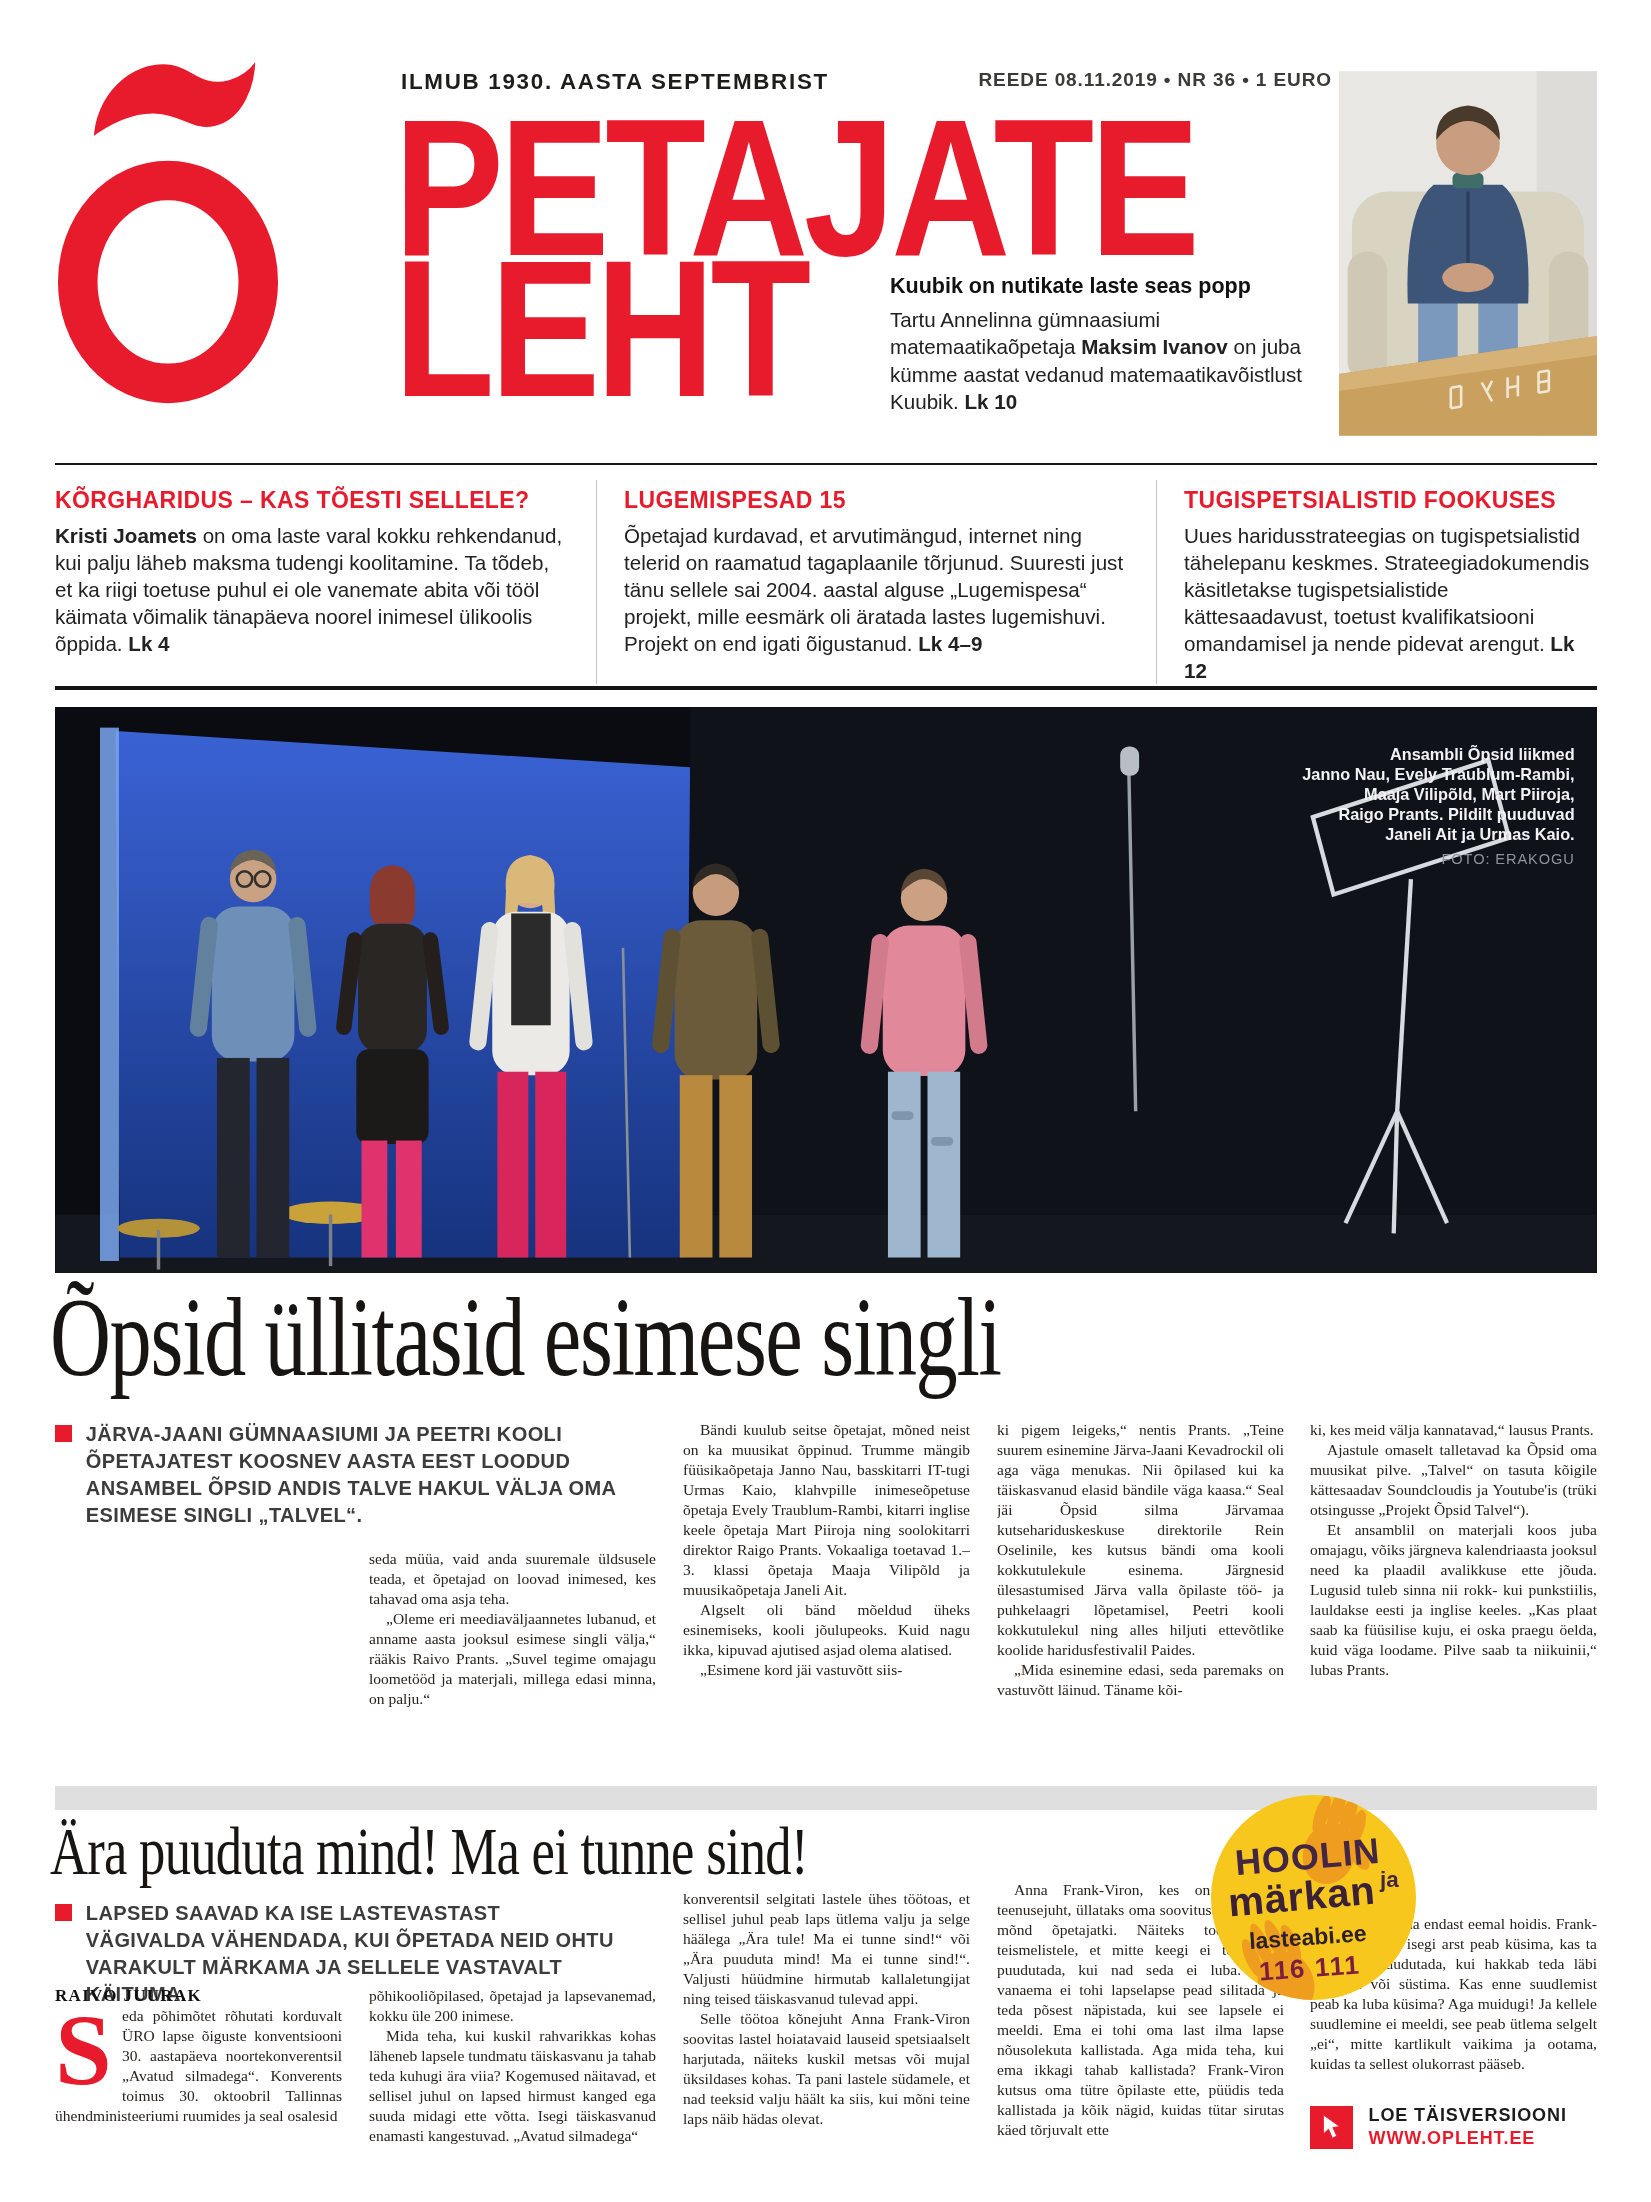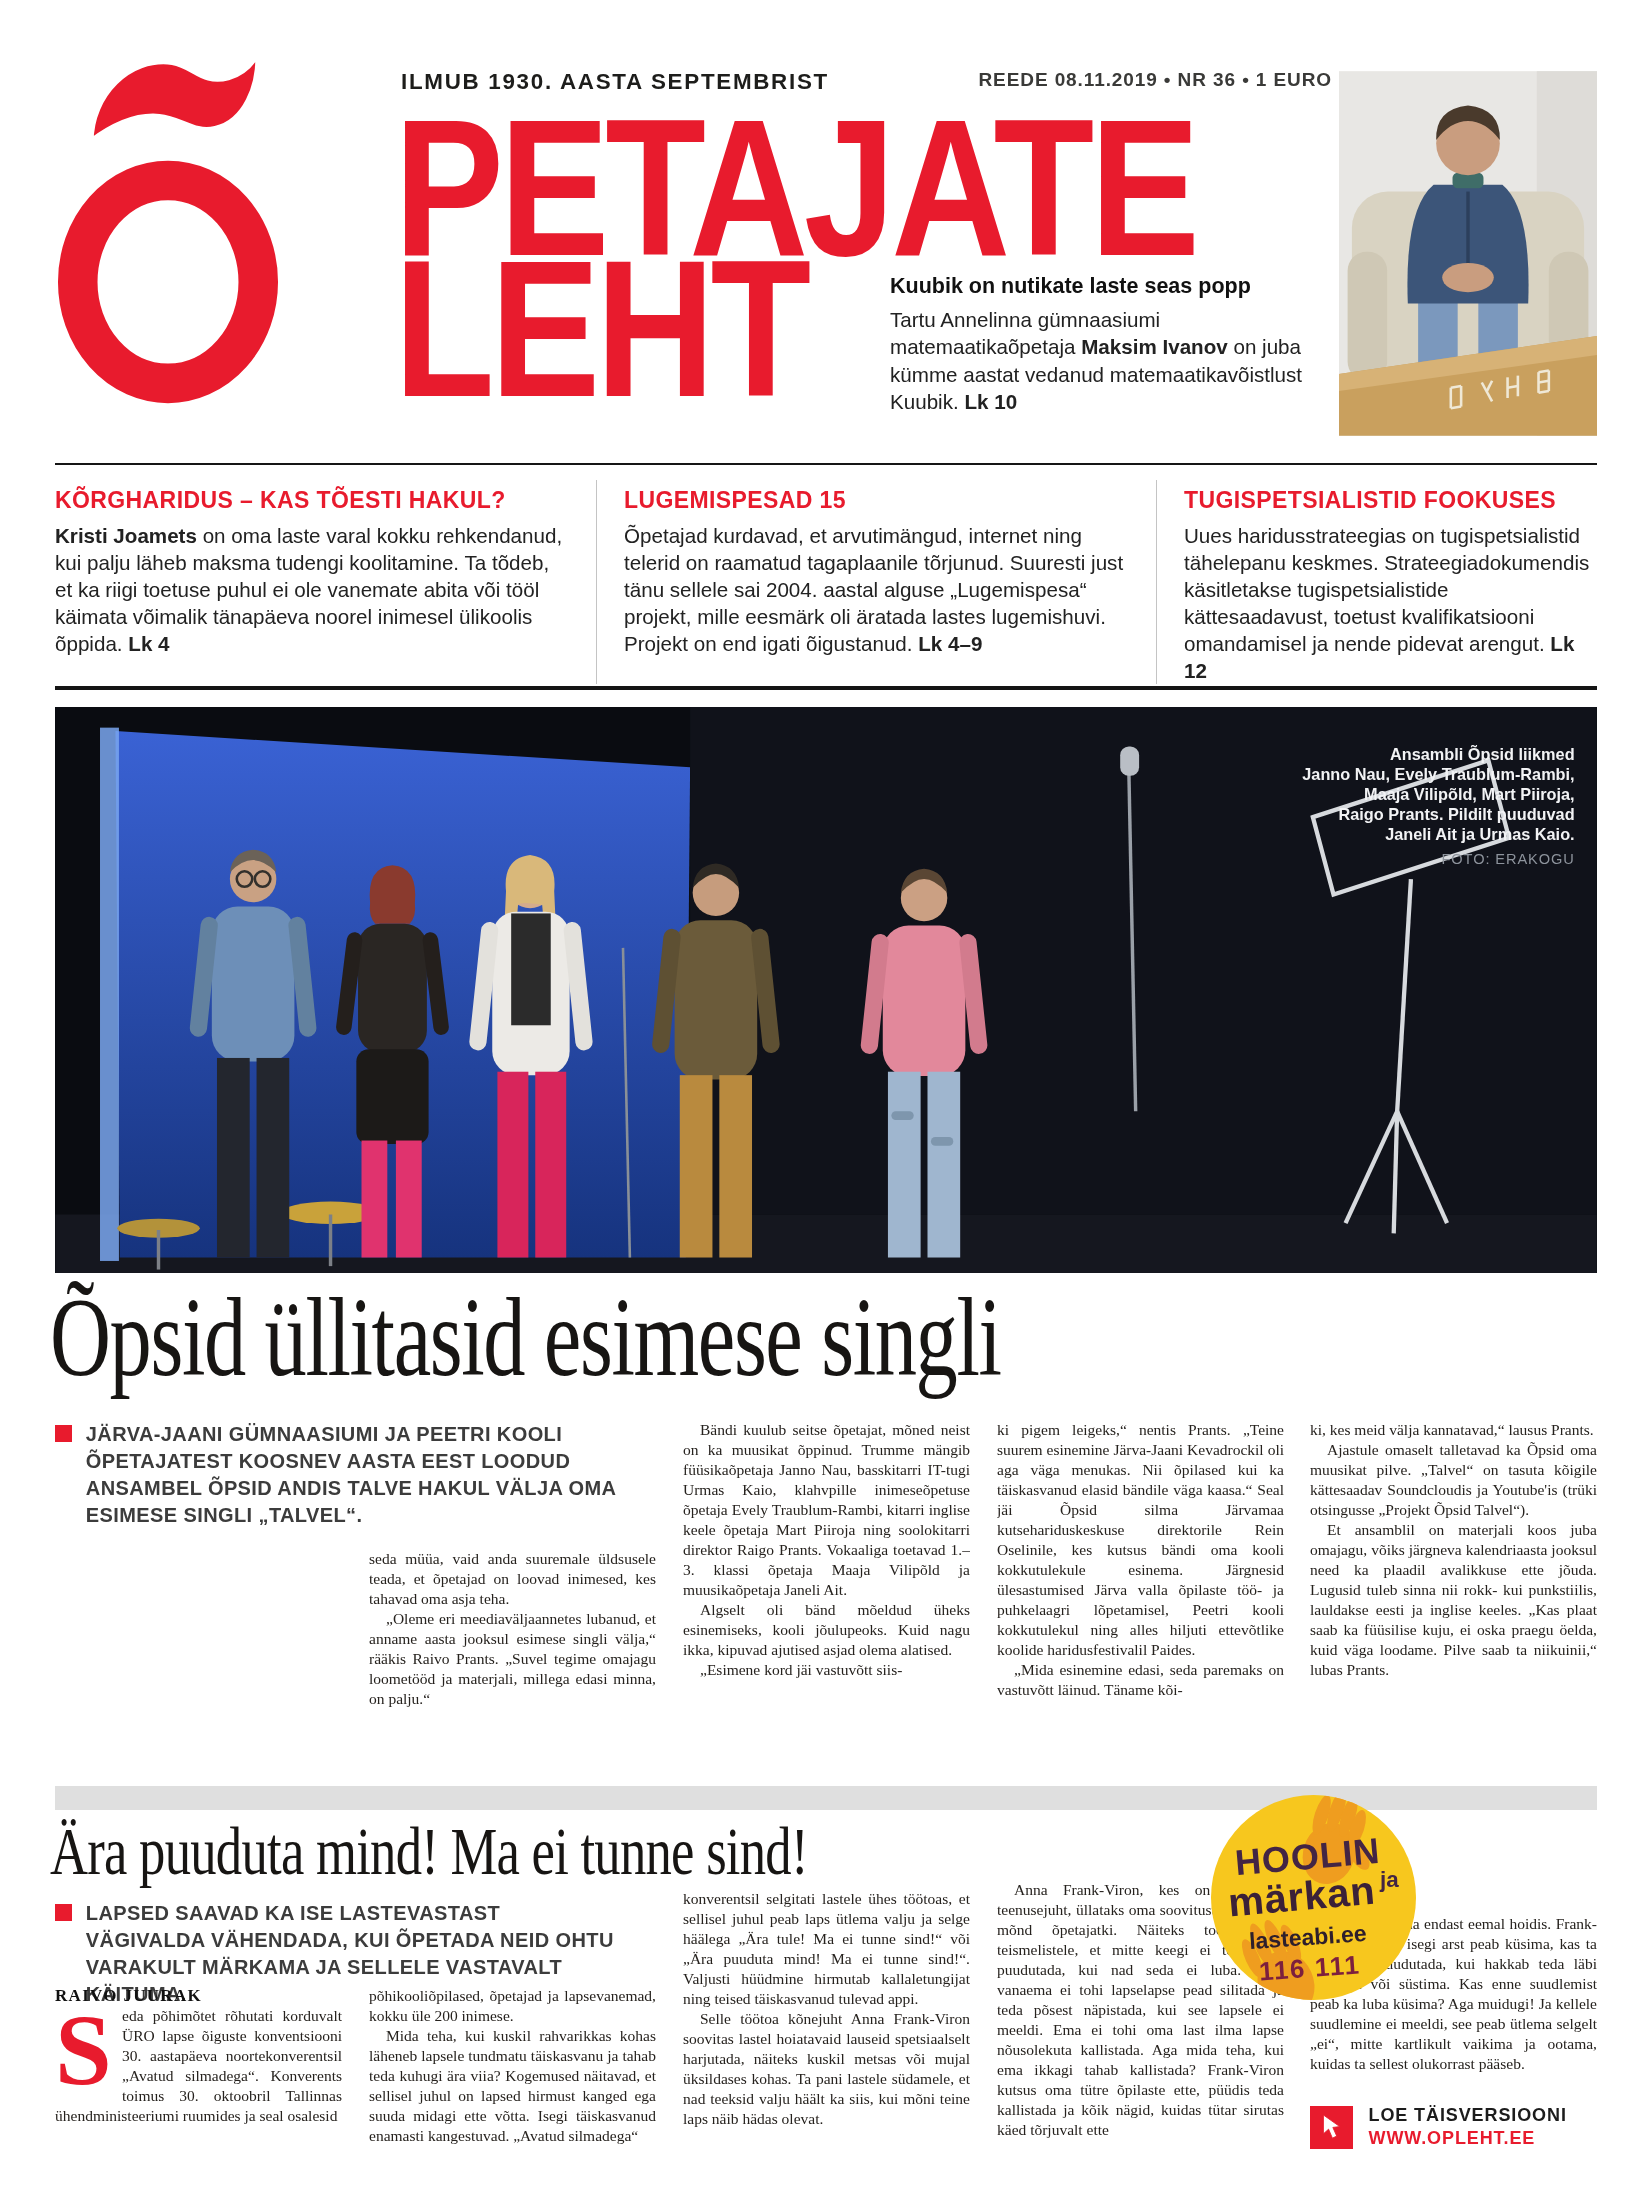--- a/index.html
+++ b/index.html
@@ -134,21 +134,21 @@
           <line x1="232" y1="374" x2="244" y2="372"></line>
         <line x1="232" y1="362" x2="244" y2="360"></line>
       </g>
     </svg>
   </div>
 
   <div class="rule thin"></div>
 
   <div class="teasers">
     <div class="teaser tz-a">
-      <h3>KÕRGHARIDUS – KAS TÕESTI HAKUL?</h3>
+      <h3>KÕRGHARIDUS – KAS TÕESTI SELLELE?</h3>
       <p><b>Kristi Joamets</b><span> on oma laste varal kokku rehkendanud, kui palju läheb maksma tudengi koolitamine. Ta tõdeb, et ka riigi toetuse puhul ei ole vanemate abita või tööl käimata võimalik tänapäeva noorel inimesel ülikoolis õppida. </span><b>Lk 4</b></p>
     </div>
     <div class="teaser tz-b">
       <h3>LUGEMISPESAD 15</h3>
       <p><b></b><span>Õpetajad kurdavad, et arvutimängud, internet ning telerid on raamatud tagaplaanile tõrjunud. Suuresti just tänu sellele sai 2004. aastal alguse „Lugemispesa“ projekt, mille eesmärk oli äratada lastes lugemishuvi. Projekt on end igati õigustanud. </span><b>Lk 4–9</b></p>
     </div>
     <div class="teaser tz-c">
       <h3>TUGISPETSIALISTID FOOKUSES</h3>
       <p><b></b><span>Uues haridusstrateegias on tugispetsialistid tähelepanu keskmes. Strateegiadokumendis käsitletakse tugispetsialistide kättesaadavust, toetust kvalifikatsiooni omandamisel ja nende pidevat arengut. </span><b>Lk 12</b></p>
     </div>

